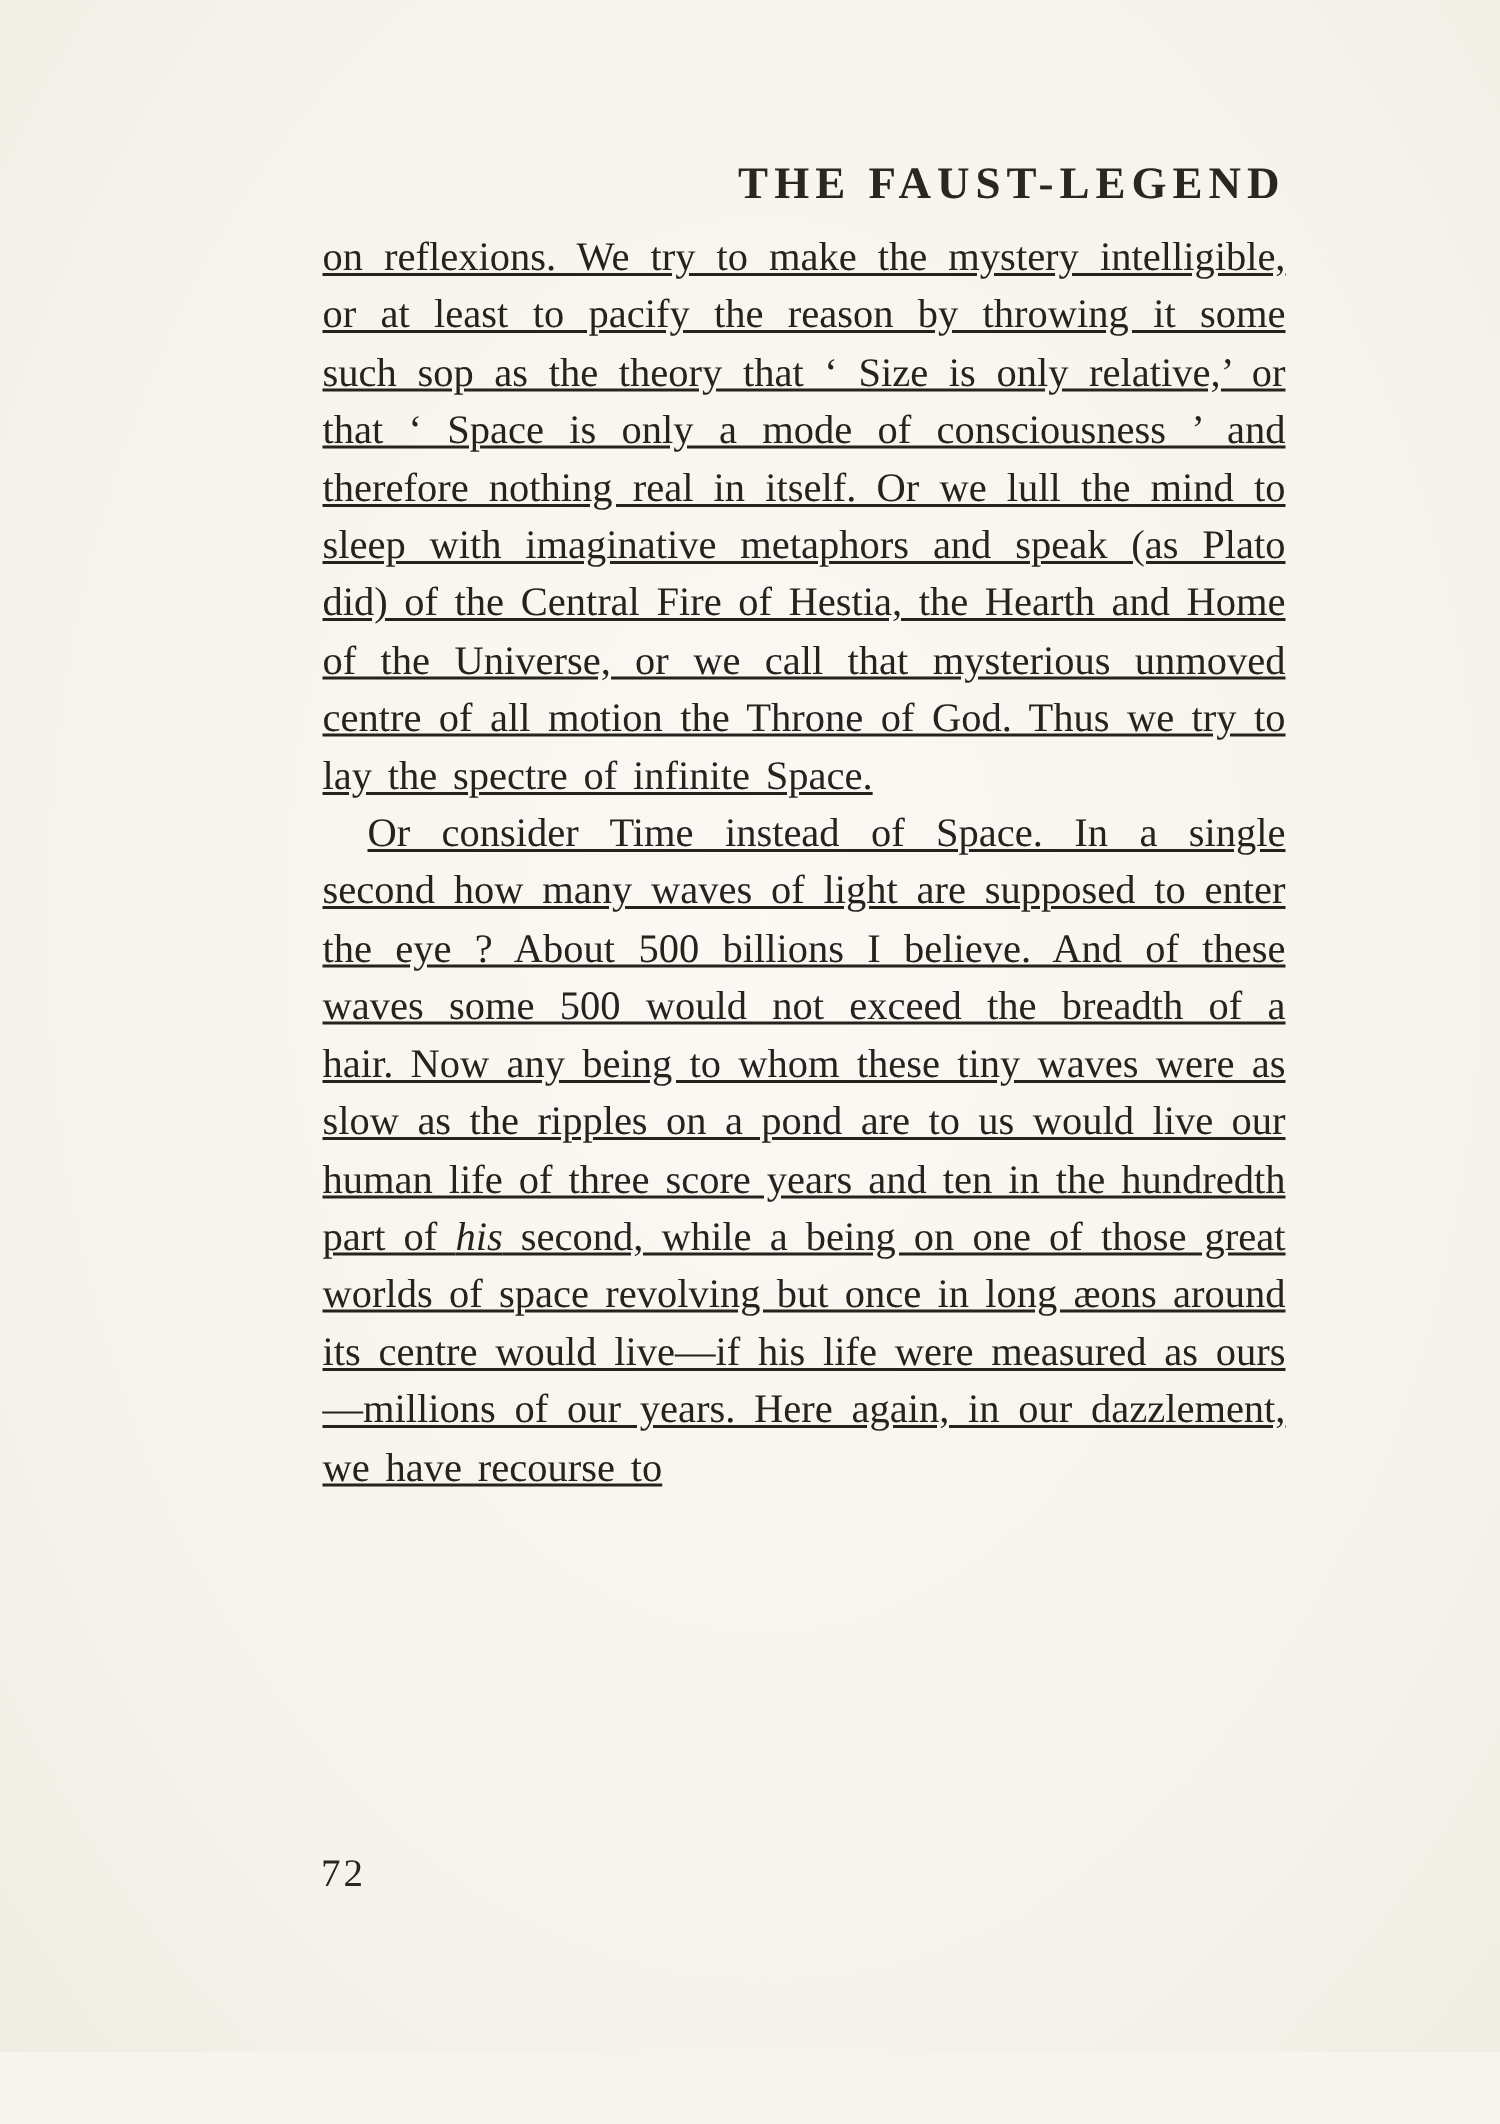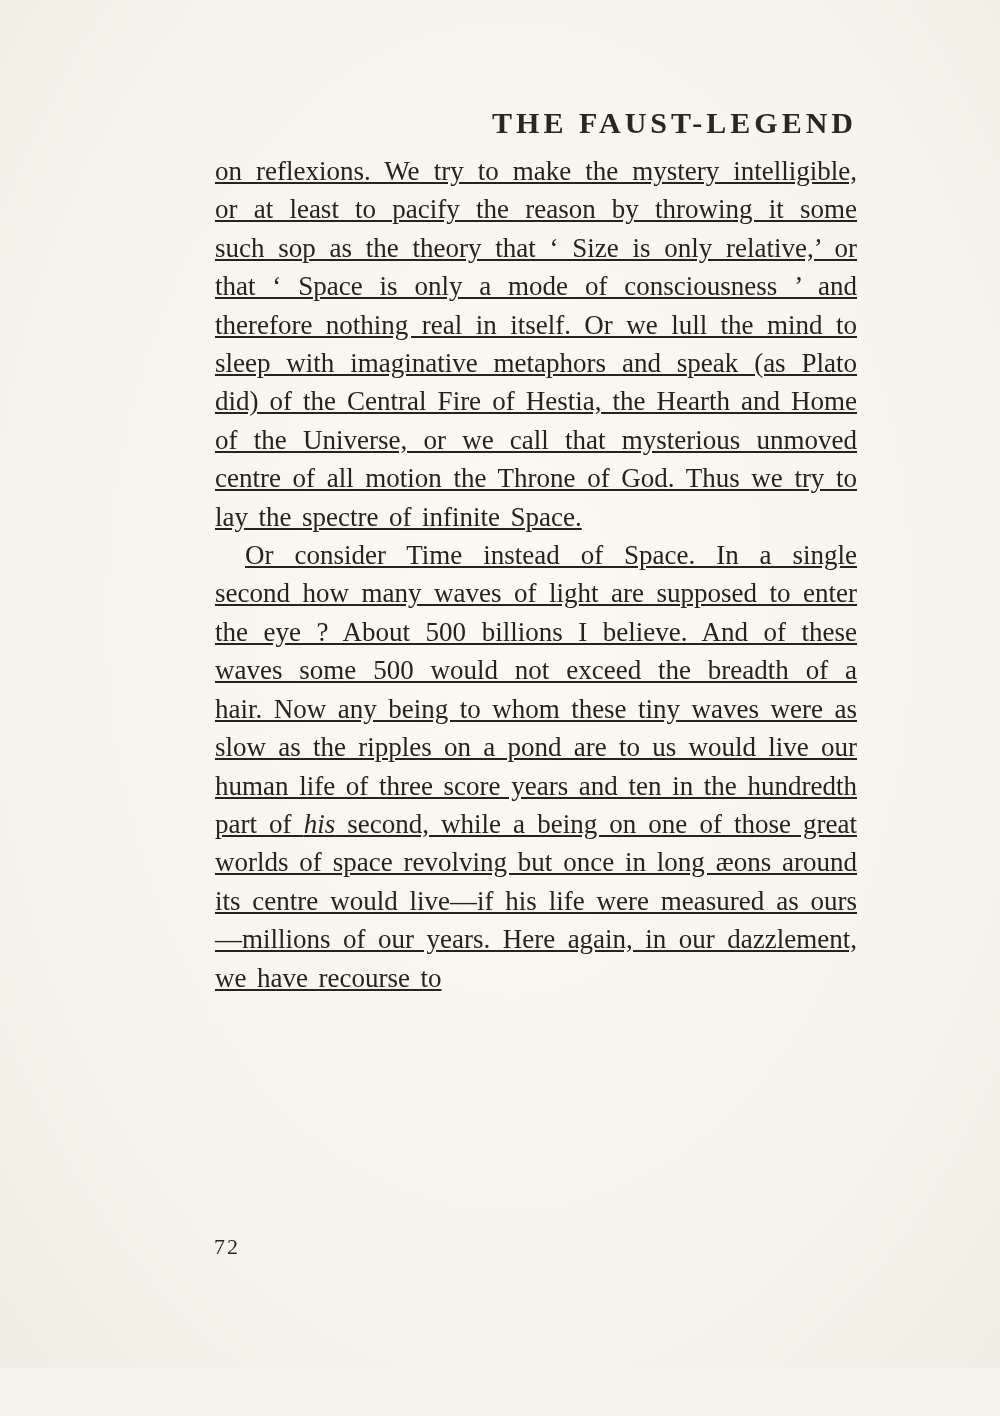--- a/index.html
+++ b/index.html
@@ -52,21 +52,21 @@
   .para.indent {
     text-indent: 30px;
   }
   .para em {
     font-style: italic;
   }
   .page-number {
     position: absolute;
     left: 214px;
     top: 1234px;
-    font-size: 22px;
+    font-size: 26px;
     letter-spacing: 2px;
     color: #2a2722;
   }
 </style>
 </head>
 <body>
 
 <div class="page">
 
   <div class="running-header">THE FAUST-LEGEND</div>

